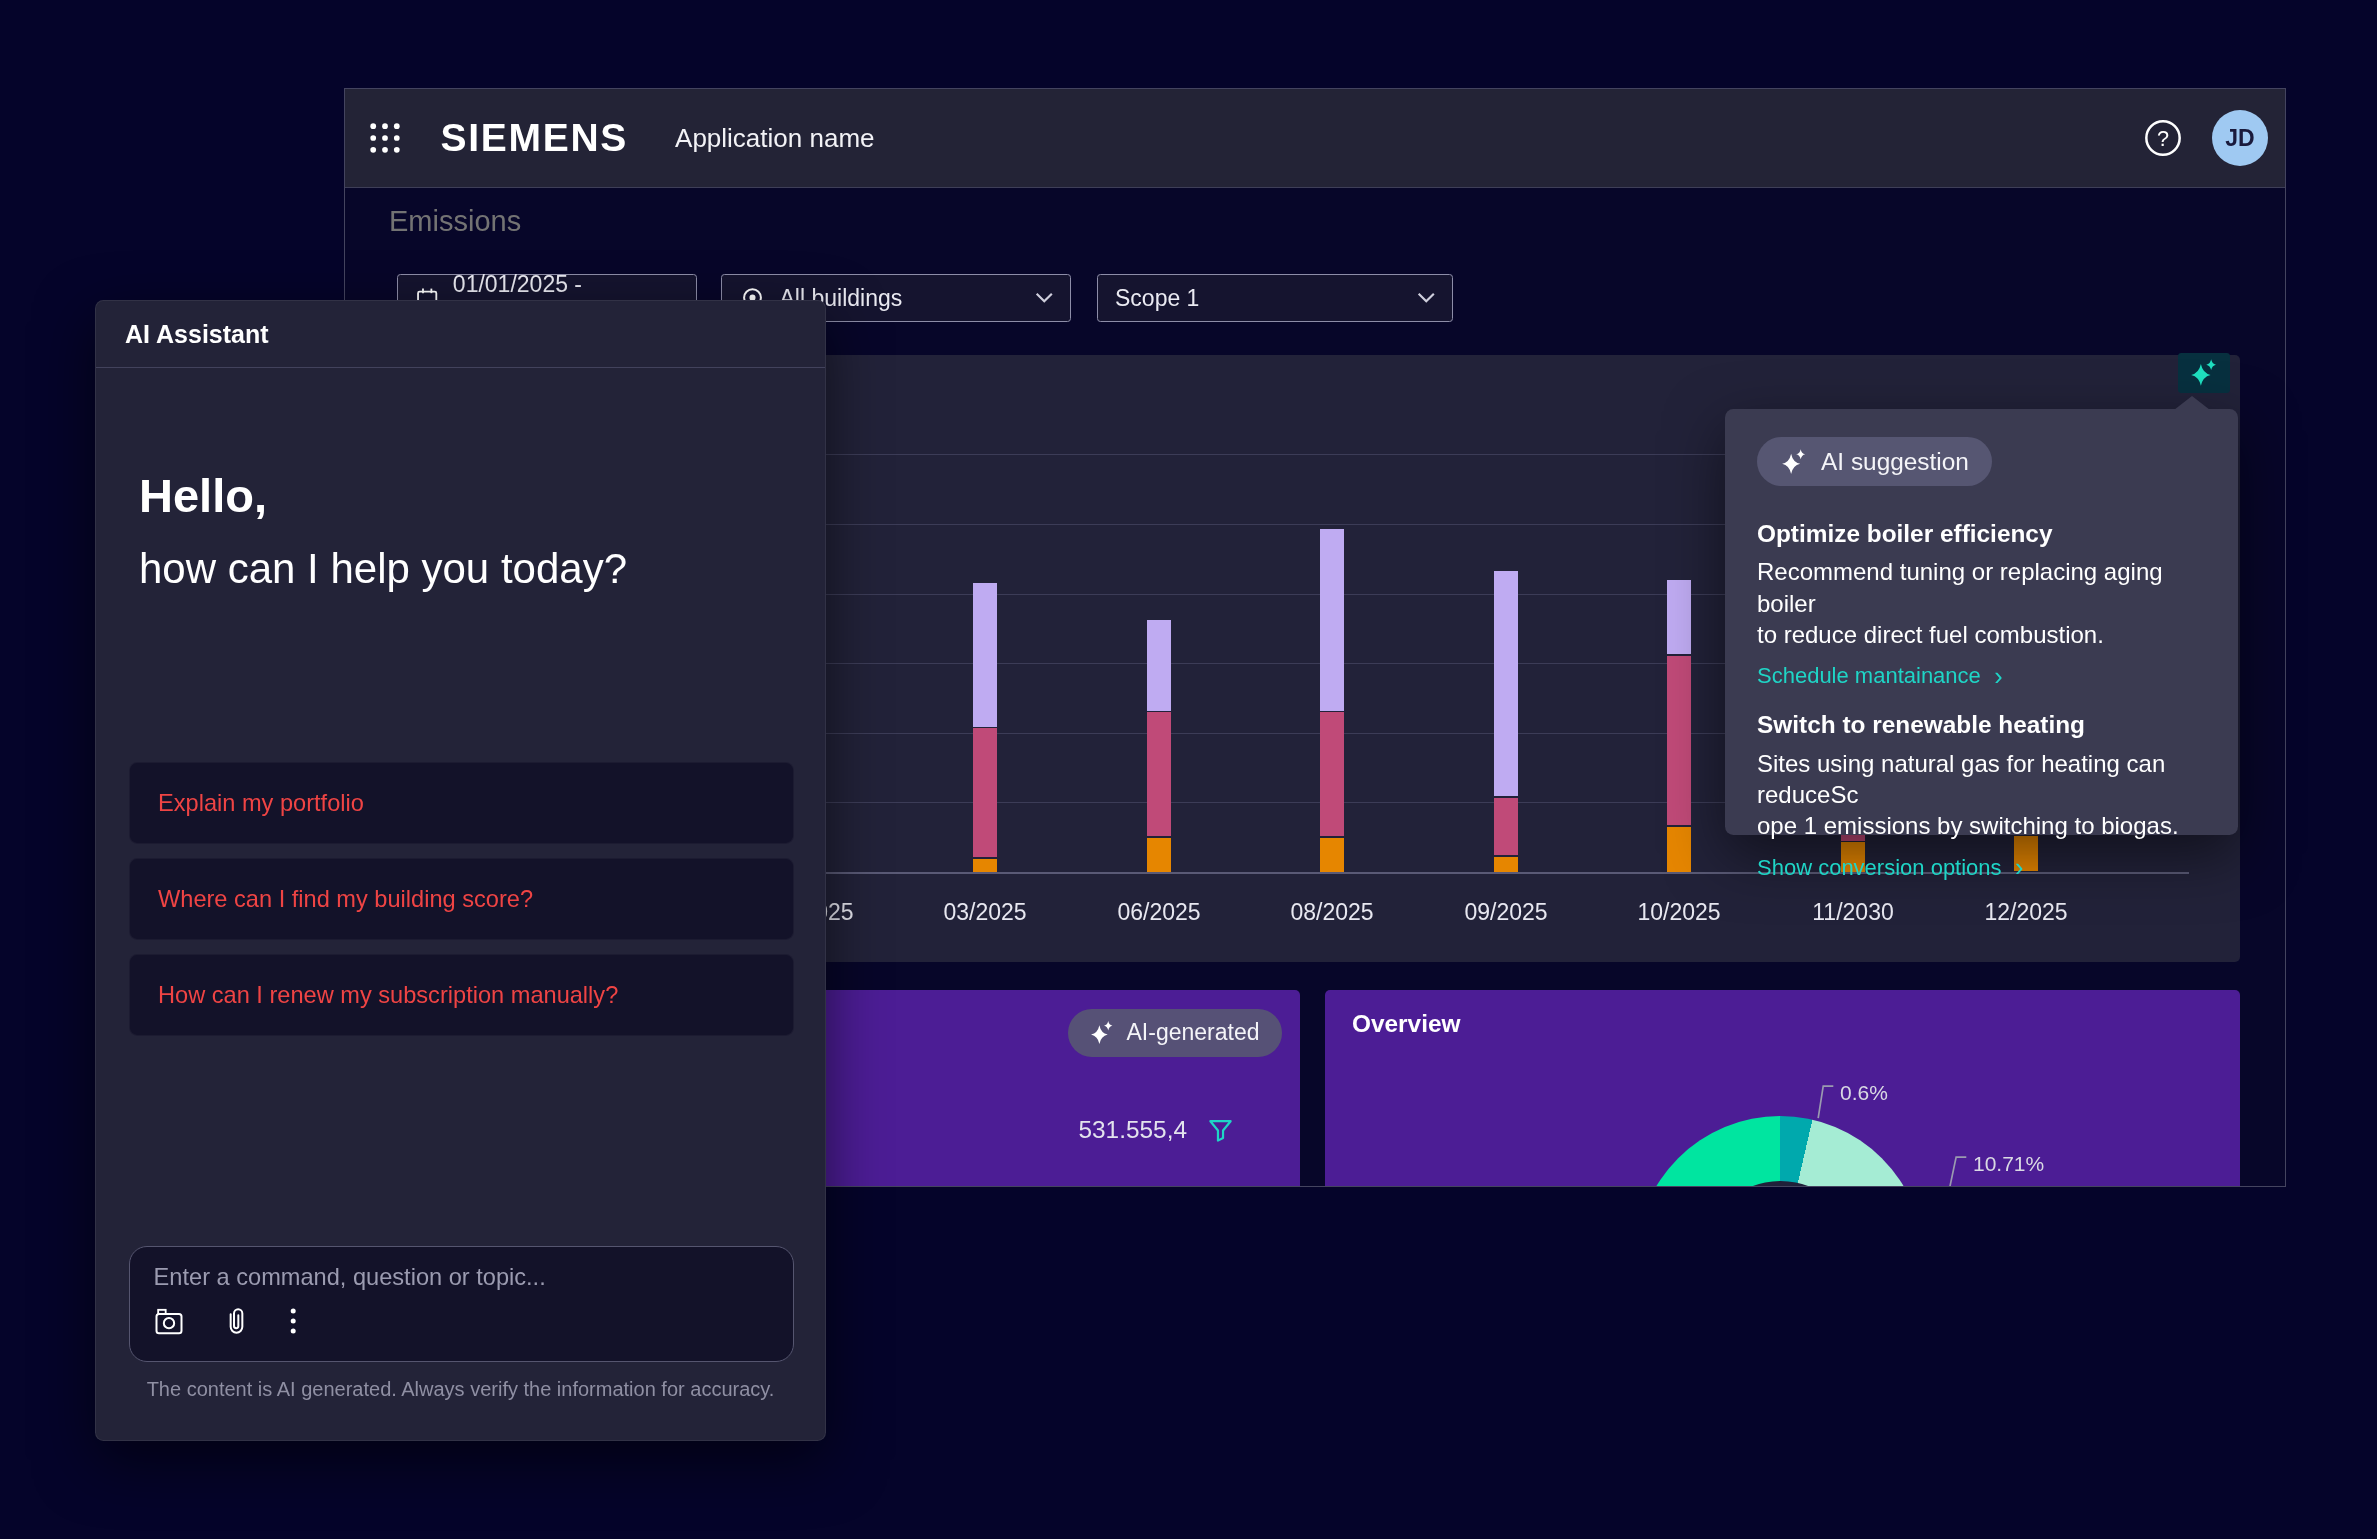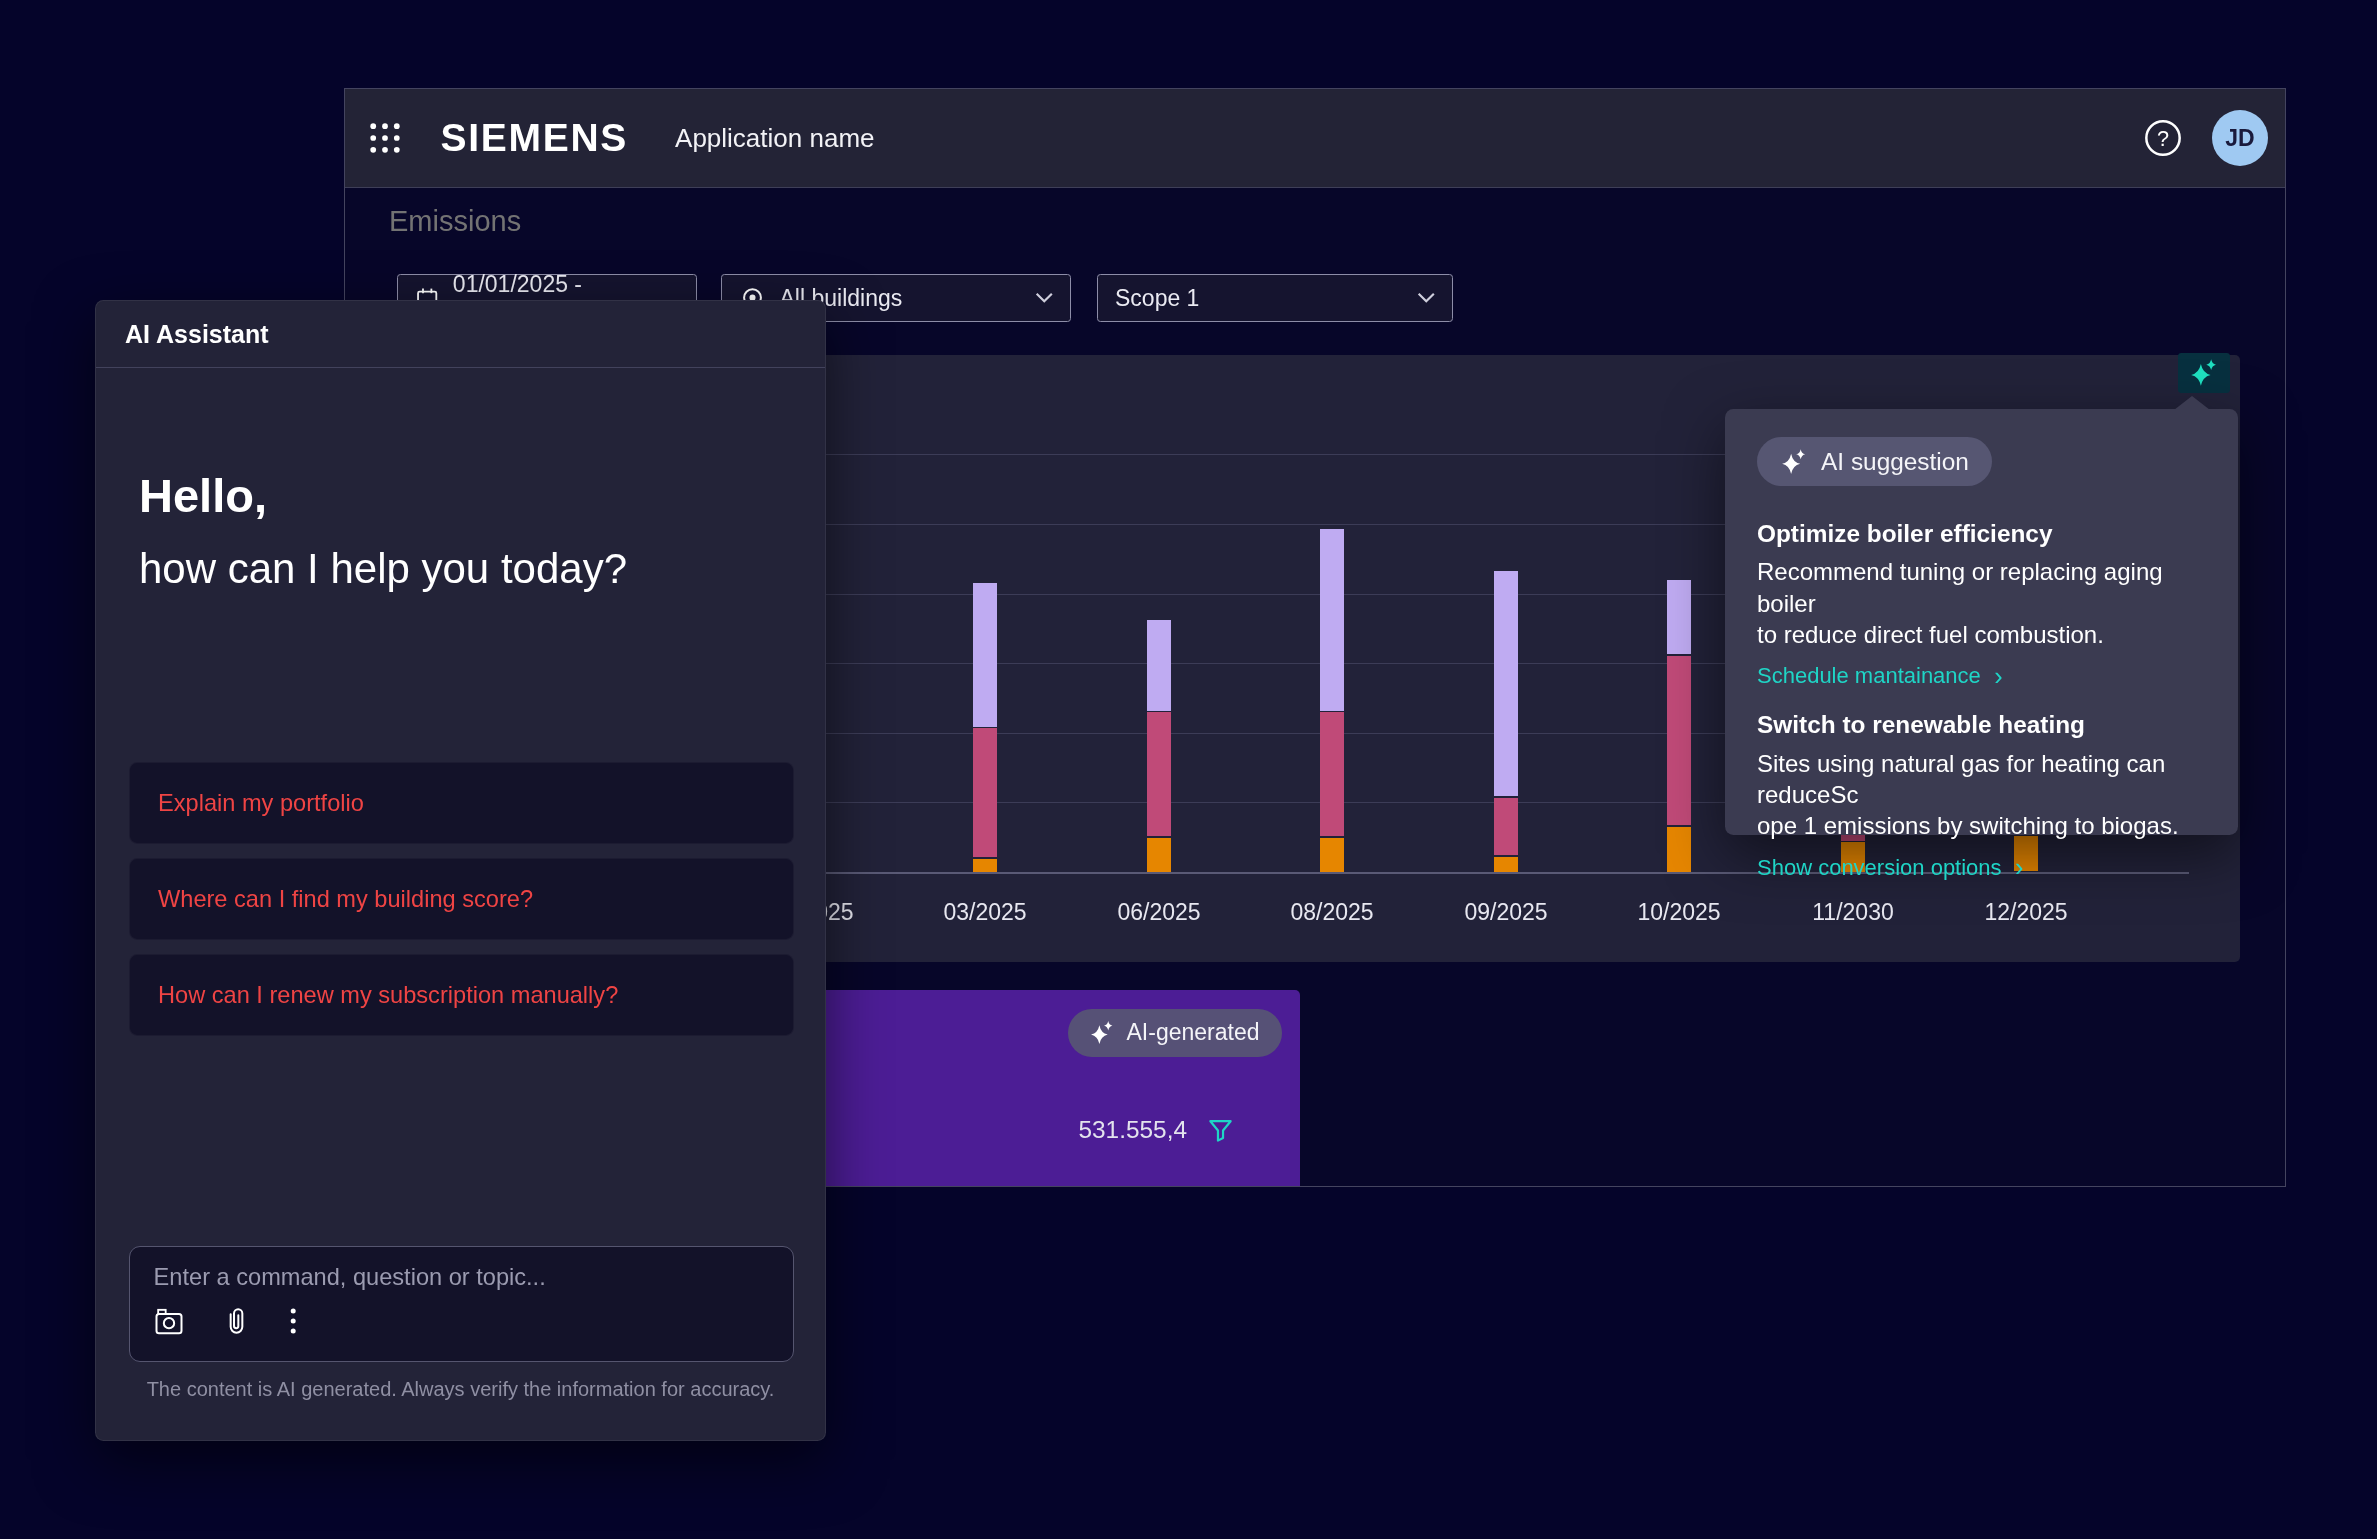--- a/index.html
+++ b/index.html
@@ -84,21 +84,21 @@
   .hello { position:absolute; left:43px; top:169px; }
   .hello .b { font-size:47px; font-weight:700; line-height:1.1; }
   .hello .r { font-size:42px; font-weight:400; margin-top:23.6px; }
   .sugg-btn {
     position:absolute; left:33px; width:665px; height:82px; background:#131229;
     border:0.8px solid rgba(255,255,255,0.04); border-radius:8.4px; display:flex; align-items:center;
     padding-left:28px; font-size:23.6px; color:#ef4444; cursor:pointer;
   }
   .input-box {
     position:absolute; left:33px; top:945px; width:665px; height:116px;
-    background:#131229; border:1.3px solid #55556f; border-radius:11px; padding:17px 23.6px 11.8px;
+    background:#131229; border:1.3px solid #55556f; border-radius:18px; padding:17px 23.6px 11.8px;
   }
   .input-box input {
     width:100%; background:transparent; border:none; outline:none;
     font-family:"Liberation Sans", sans-serif; font-size:23.6px; color:#e8e8f0;
   }
   .input-box input::placeholder { color:#9b9bb0; }
   .input-icons { display:flex; align-items:center; gap:39px; margin-top:15px; }
   .input-icons .ic { cursor:pointer; display:flex; }
   .disclaimer { position:absolute; left:0; right:0; top:1077px; text-align:center; font-size:20px; color:#8f8fa3; }
   
@@ -241,20 +241,37 @@
       <span>AI-generated</span>
     </div>
     <div class="summary-value-row">
       <span>531.555,4</span>
       <svg width="27" height="27" viewBox="0 0 32 32">
         <path d="M4 5 H28 L19 16 V25 L13 28 V16 Z" fill="none" stroke="#1fd5c6" stroke-width="2.6" stroke-linejoin="round"></path>
       </svg>
     </div>
   </div>
 
+  <div class="card card-right">
+    <div class="card-title">Overview</div>
+    <div class="pie" id="pie" style="background: conic-gradient(rgb(0, 169, 173) 0deg, rgb(0, 169, 173) 13deg, rgb(165, 236, 212) 13deg, rgb(165, 236, 212) 100deg, rgb(0, 229, 160) 100deg, rgb(0, 229, 160) 360deg);"></div>
+    <div class="pie-hole"></div>
+    <div class="callout" style="left:473px; top:91px;">
+      <svg width="37" height="39" viewBox="0 0 44 46">
+          <polyline points="42,6 30,6 24,44" fill="none" stroke="#9a9ab0" stroke-width="2"></polyline>
+        </svg>
+      <span style="margin-left:5px;">0.6%</span>
+    </div>
+    <div class="callout" style="left:604px; top:162px;">
+      <svg width="39" height="39" viewBox="0 0 46 46">
+          <polyline points="44,6 32,6 24,44" fill="none" stroke="#9a9ab0" stroke-width="2"></polyline>
+        </svg>
+      <span style="margin-left:5px;">10.71%</span>
+    </div>
+  </div>
 </div>
 
 <div class="popup">
   <div class="popup-arrow"></div>
   <div class="popup-badge">
     <svg width="27" height="27" viewBox="0 0 24 24">
       <path fill="#fff" d="M9 5 Q10.5 12.5 17 14 Q10.5 15.5 9 23 Q7.5 15.5 1 14 Q7.5 12.5 9 5 Z"></path>
       <path fill="#fff" d="M17.5 1 Q18.2 4.8 21.5 5.5 Q18.2 6.2 17.5 10 Q16.8 6.2 13.5 5.5 Q16.8 4.8 17.5 1 Z"></path>
     </svg>
     <span>AI suggestion</span>

